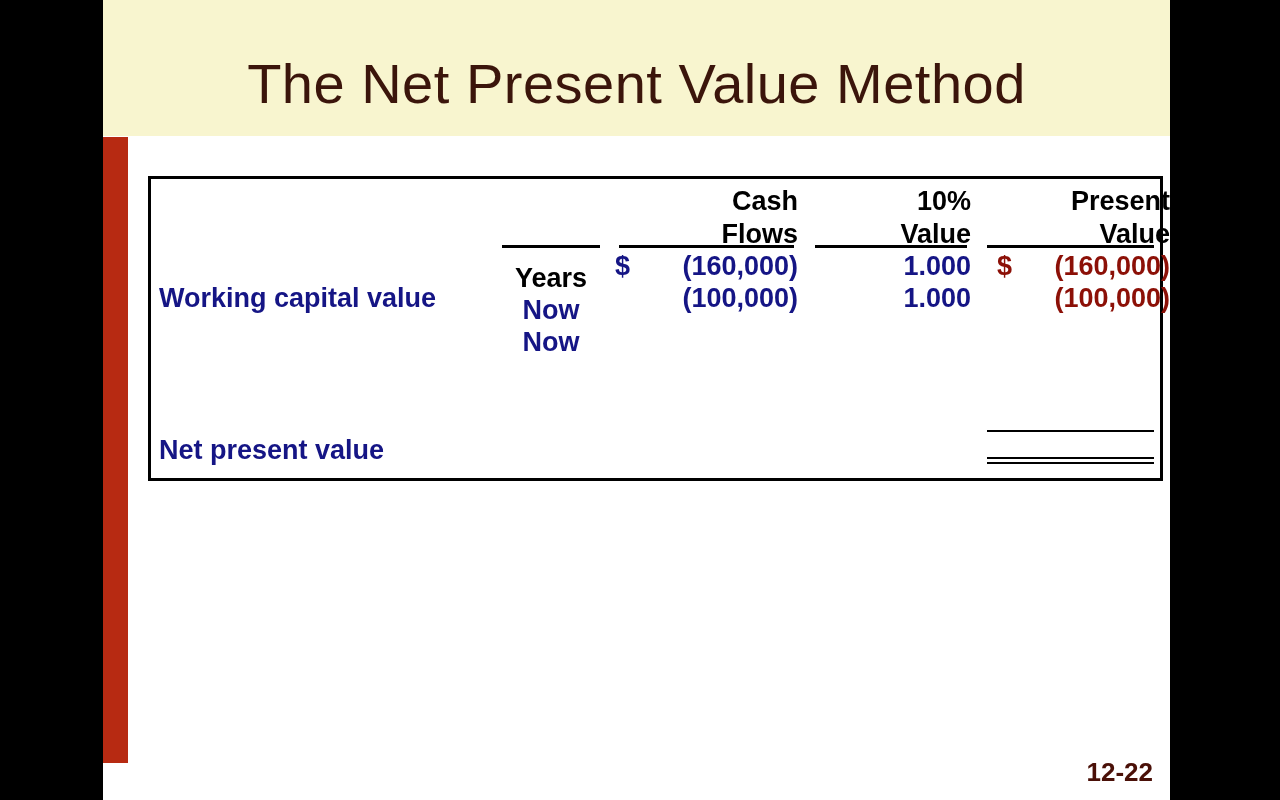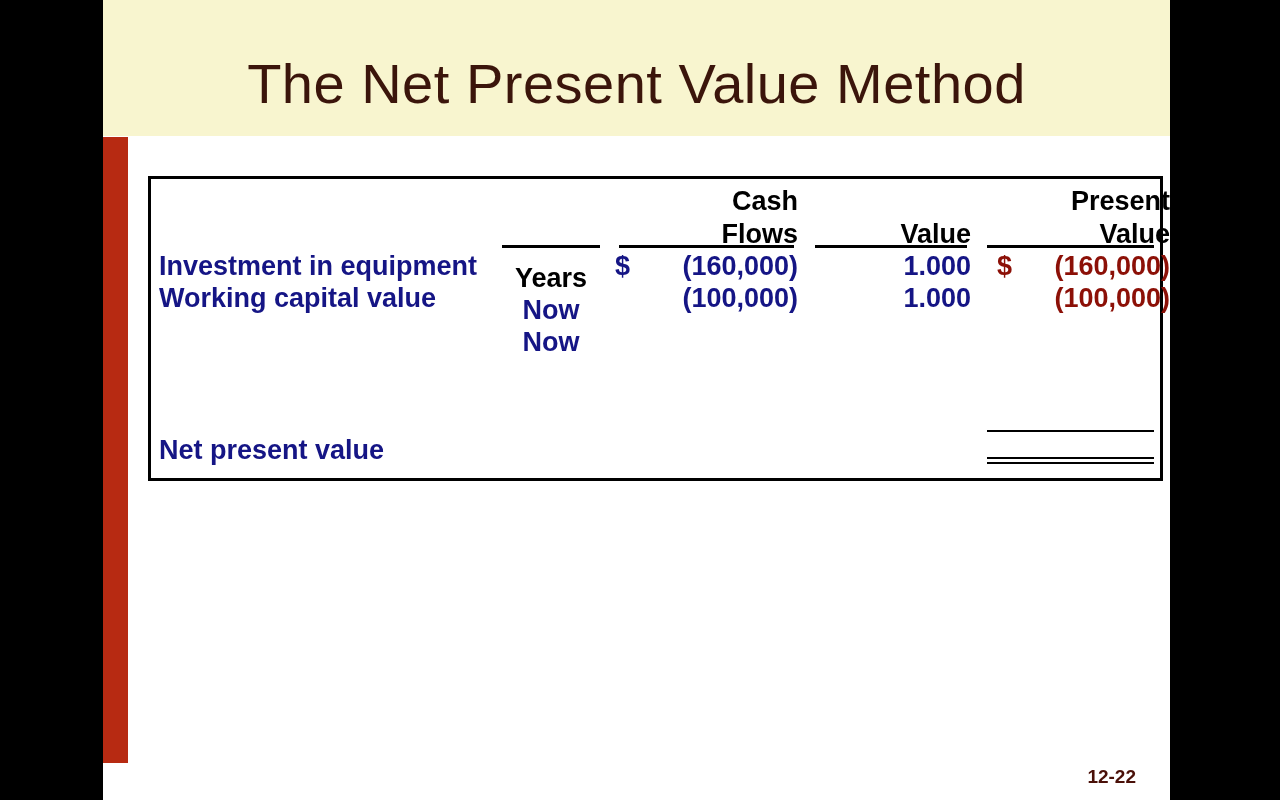--- a/index.html
+++ b/index.html
@@ -177,23 +177,23 @@
     height: 0;
     border-top: 2px solid #000000;
     border-bottom: 2px solid #000000;
     box-sizing: content-box;
     padding-bottom: 3px;
   }
 
   
   #slide-number {
     position: absolute;
-    right: 34px;
+    right: 17px;
     bottom: 12px;
-    font-size: 19px;
+    font-size: 26px;
     font-weight: bold;
     color: #4A1008;
     letter-spacing: 0px;
   }
 </style>
 </head>
 <body>
 
 <div id="stage">
 
@@ -205,37 +205,37 @@
 
     <div id="red-bar"></div>
 
     <div id="table-frame">
       <div class="tbl">
 
         <div id="hdr-row1" class="hdr">
           <span class="col-label"></span>
           <span class="col-years"></span>
           <span class="col-flows">Cash</span>
+          <span class="col-factor">10%</span>
           <span class="col-pv">Present</span>
         </div>
 
         <div id="hdr-row2" class="hdr">
           <span class="col-years">Years</span>
           <span class="col-flows">Flows</span>
           <span class="col-factor">Value</span>
           <span class="col-pv">Value</span>
         </div>
 
         <div id="rule-years" class="hdr-rule"></div>
         <div id="rule-flows" class="hdr-rule"></div>
         <div id="rule-factor" class="hdr-rule"></div>
         <div id="rule-pv" class="hdr-rule"></div>
 
         <div id="data-row-0" class="data-row">
-          <span class="col-label blue">Investment in equipment</span>
           <span class="col-years blue">Now</span>
           <span class="col-flows blue money">
             <span class="sym">$</span>
             <span>(160,000)</span>
           </span>
           <span class="col-factor blue">1.000</span>
           <span class="col-pv red money">
             <span class="sym">$</span>
             <span>(160,000)</span>
           </span>

